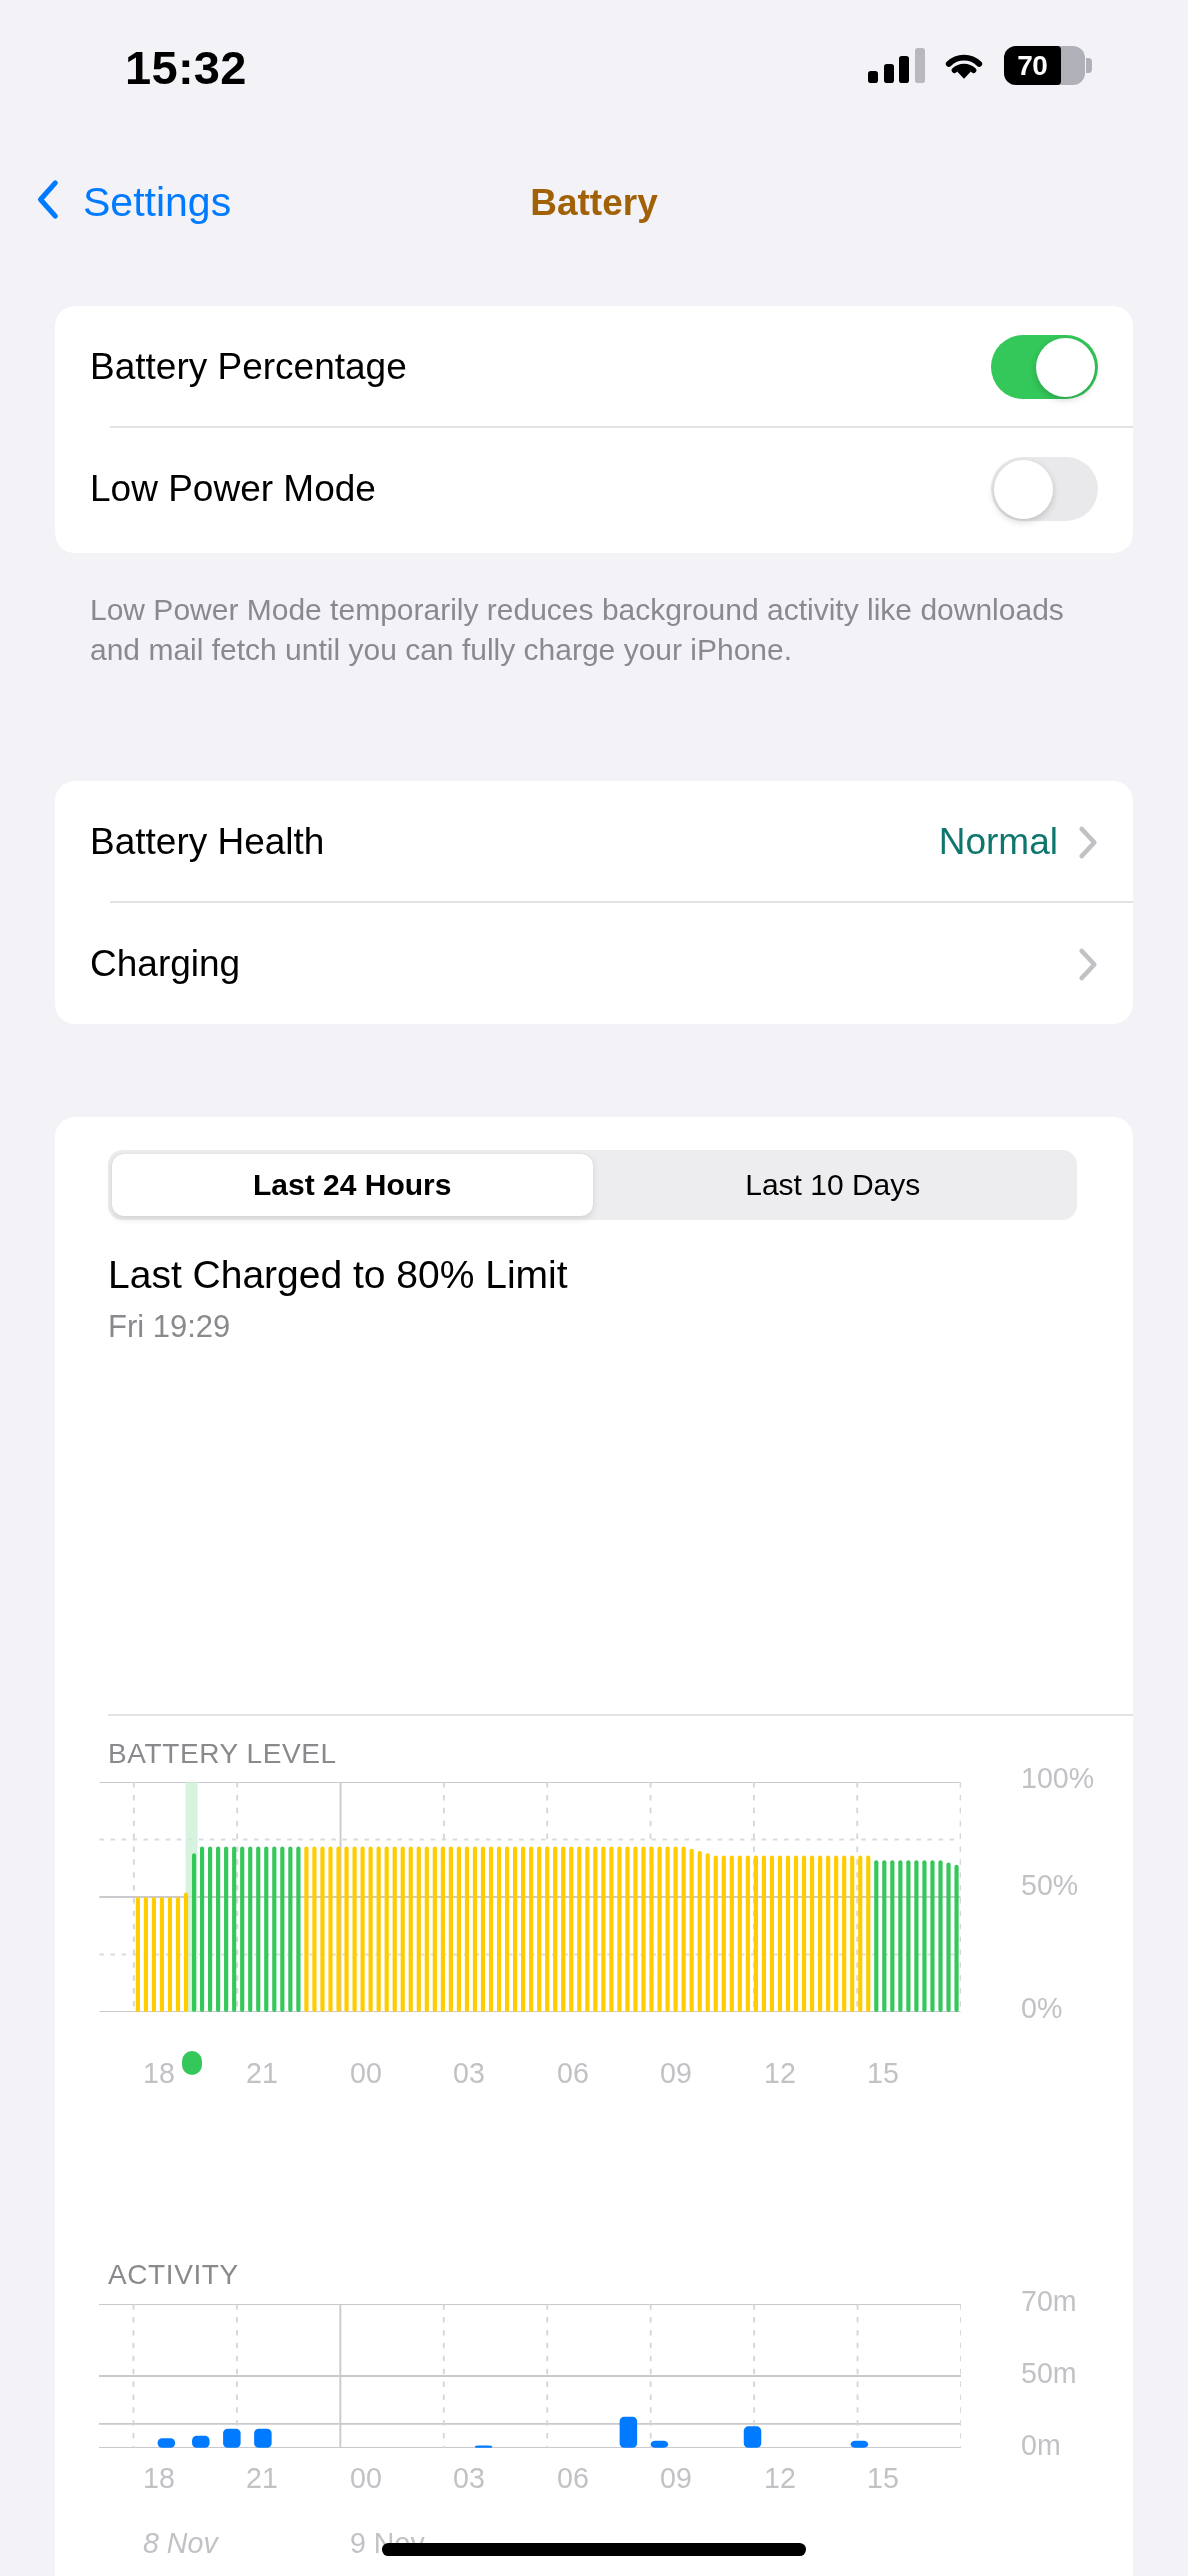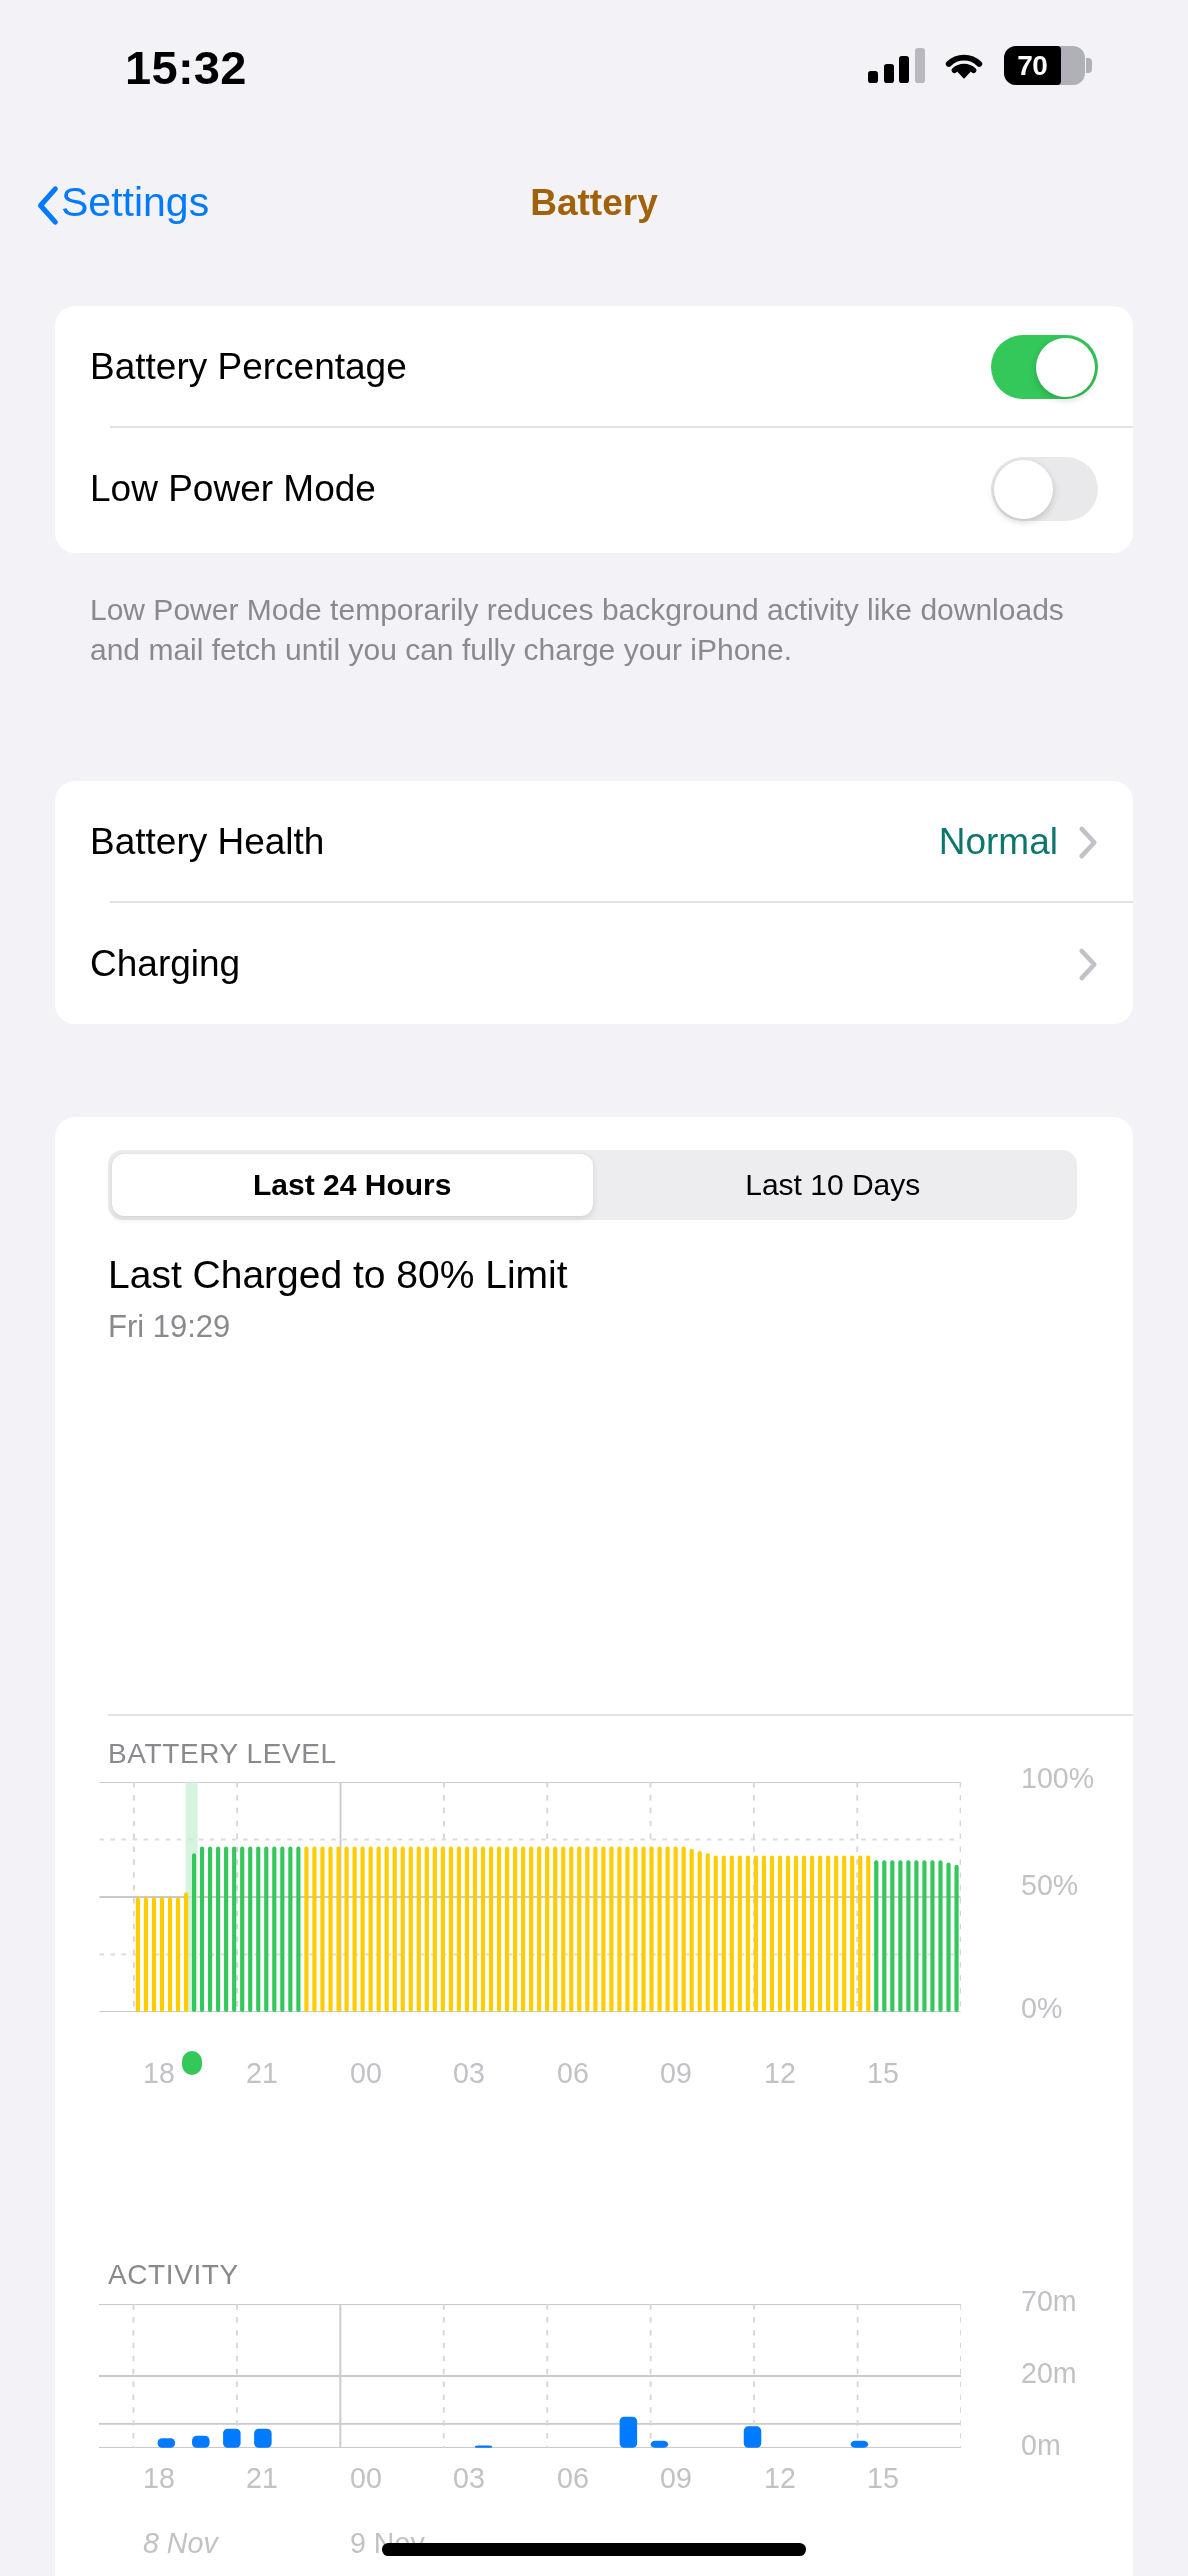--- a/index.html
+++ b/index.html
@@ -41,21 +41,21 @@
   }
   .batt-nub {
     position: absolute; right: -7.4px; top: 12px; width: 6.4px; height: 14.7px;
     background: #B0B0B8; border-radius: 0 3.7px 3.7px 0;
   }
 
   
   .navbar { position: absolute; top: 164px; left: 0; width: 1188px; height: 101px; }
   .nav-back {
     position: absolute; left: 35px; top: 14.7px;
-    display: flex; align-items: flex-end; gap: 2px;
+    display: flex; align-items: flex-start; gap: 24px;
     color: #007AFF; font-size: 41px; font-weight: 400;
   }
   .nav-chevron { width: 24px; height: 41px; display: block; }
   .nav-title {
     position: absolute; left: 0; top: 18.4px; width: 1188px;
     text-align: center; font-size: 37px; font-weight: 700; color: #a16207;
   }
 
   
   .card {
@@ -385,21 +385,21 @@
       <div class="axis-lbl" style="left: 966px; top: 875px;">0%</div>
       <div class="axis-lbl" style="left: 88px; top: 940px;">18</div>
       <div class="axis-lbl" style="left: 191px; top: 940px;">21</div>
       <div class="axis-lbl" style="left: 295px; top: 940px;">00</div>
       <div class="axis-lbl" style="left: 398px; top: 940px;">03</div>
       <div class="axis-lbl" style="left: 502px; top: 940px;">06</div>
       <div class="axis-lbl" style="left: 605px; top: 940px;">09</div>
       <div class="axis-lbl" style="left: 709px; top: 940px;">12</div>
       <div class="axis-lbl" style="left: 812px; top: 940px;">15</div>
       <div class="axis-lbl" style="left: 966px; top: 1168px;">70m</div>
-      <div class="axis-lbl" style="left: 966px; top: 1240px;">20m</div>
+      <div class="axis-lbl" style="left: 966px; top: 1240px;">50m</div>
       <div class="axis-lbl" style="left: 966px; top: 1312px;">0m</div>
       <div class="axis-lbl" style="left: 88px; top: 1345px;">18</div>
       <div class="axis-lbl" style="left: 191px; top: 1345px;">21</div>
       <div class="axis-lbl" style="left: 295px; top: 1345px;">00</div>
       <div class="axis-lbl" style="left: 398px; top: 1345px;">03</div>
       <div class="axis-lbl" style="left: 502px; top: 1345px;">06</div>
       <div class="axis-lbl" style="left: 605px; top: 1345px;">09</div>
       <div class="axis-lbl" style="left: 709px; top: 1345px;">12</div>
       <div class="axis-lbl" style="left: 812px; top: 1345px;">15</div>
       <div class="axis-lbl" style="left: 88px; top: 1410px; font-style: italic;">8 Nov</div>

